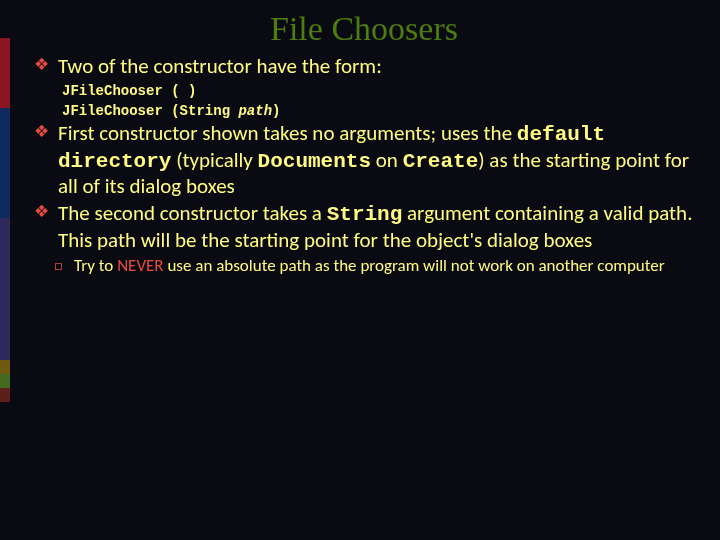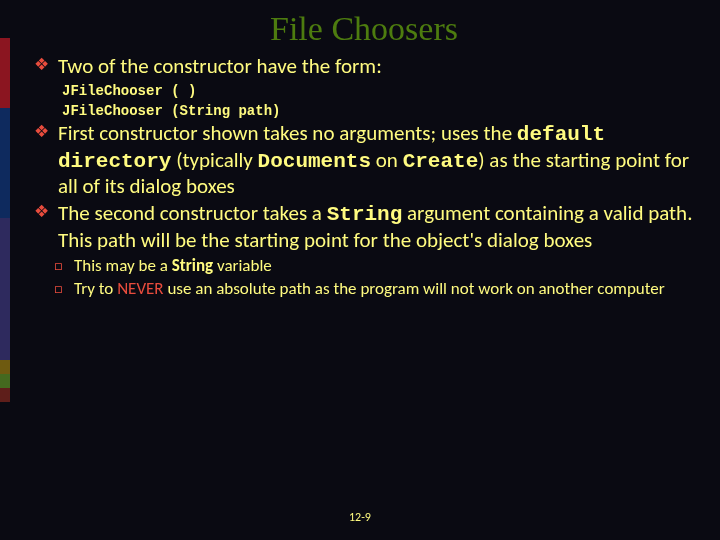--- a/index.html
+++ b/index.html
@@ -11,21 +11,21 @@
   .s4{top:360px;height:14px;background:#6e5a10}
   .s5{top:374px;height:14px;background:#44691f}
   .s6{top:388px;height:14px;background:#5e1e1a}
   .title{text-align:center;font-size:34px;color:#4d7c0f;font-family:Georgia,'Times New Roman',serif;font-weight:400;margin:2px 0 6px}
   .bul{position:relative;padding-left:28px;font-size:21px;line-height:1.18;margin:0 6px 2px 2px}
   .bul::before{content:"\2756";position:absolute;left:4px;top:1px;color:#e84c3d;font-size:17px}
   .sub{position:relative;padding-left:44px;font-size:17px;line-height:1.25;margin:2px 6px 2px 2px;color:#fffb80}
   .sub::before{content:"\25A1";position:absolute;left:24px;top:2px;color:#e84c3d;font-size:14px}
   .code{font-family:'Courier New',monospace;font-weight:bold}
   .codeline{font-family:'Courier New',monospace;font-weight:bold;color:#fffb80;font-size:14px;margin:4px 0 2px 34px}
-  .ital{}
+  .ital{font-style:italic}
   .red{color:#e84c3d;font-weight:normal}
   .bold{font-weight:bold}
   .pg{position:absolute;bottom:16px;left:0;right:0;text-align:center;font-size:12px;color:#fffb80}
 </style>
 </head>
 <body>
 
 <div class="slide">
   <div class="stripe s1"></div>
   <div class="stripe s2"></div>
@@ -45,22 +45,18 @@
   </div>
 
   <div class="bul">
     <span>First constructor shown takes no arguments; uses the </span><span class="code">default directory</span><span> (typically </span><span class="code">Documents</span><span> on </span><span class="code">Create</span><span>) as the starting point for all of its dialog boxes</span>
   </div>
 
   <div class="bul">
     <span>The second constructor takes a </span><span class="code">String</span><span> argument containing a valid path. This path will be the starting point for the object's dialog boxes</span>
   </div>
 
-  <div class="sub">
-    <span>This may be a </span><span class="bold">String</span><span> variable</span>
-  </div>
 
   <div class="sub">
     <span>Try to </span><span class="red">NEVER</span><span> use an absolute path as the program will not work on another computer</span>
   </div>
 
-  <div class="pg">12-9</div>
 </div>
 
 </body></html>

